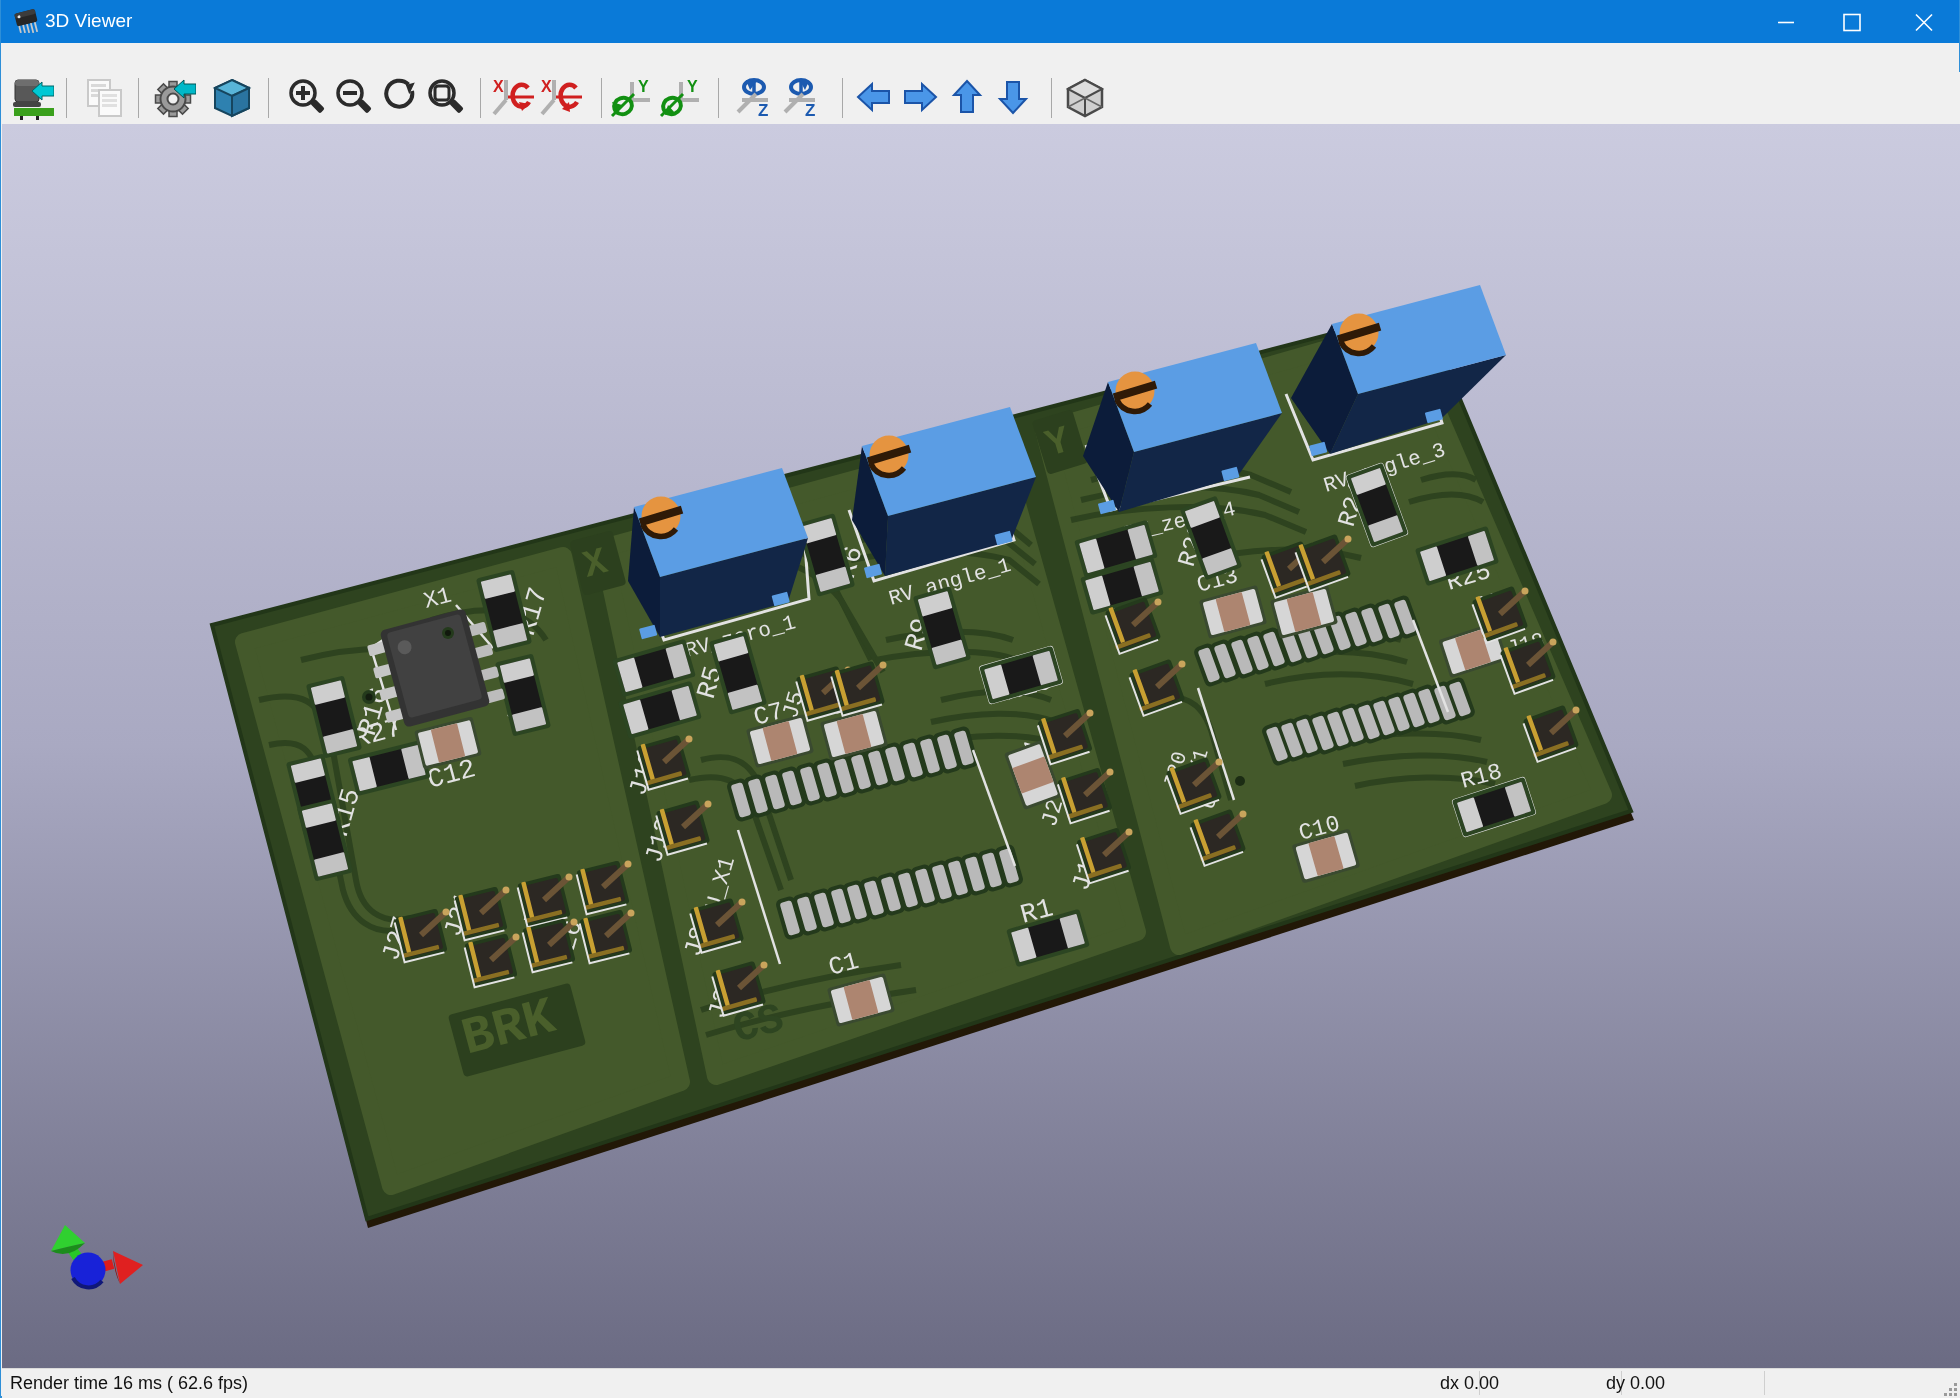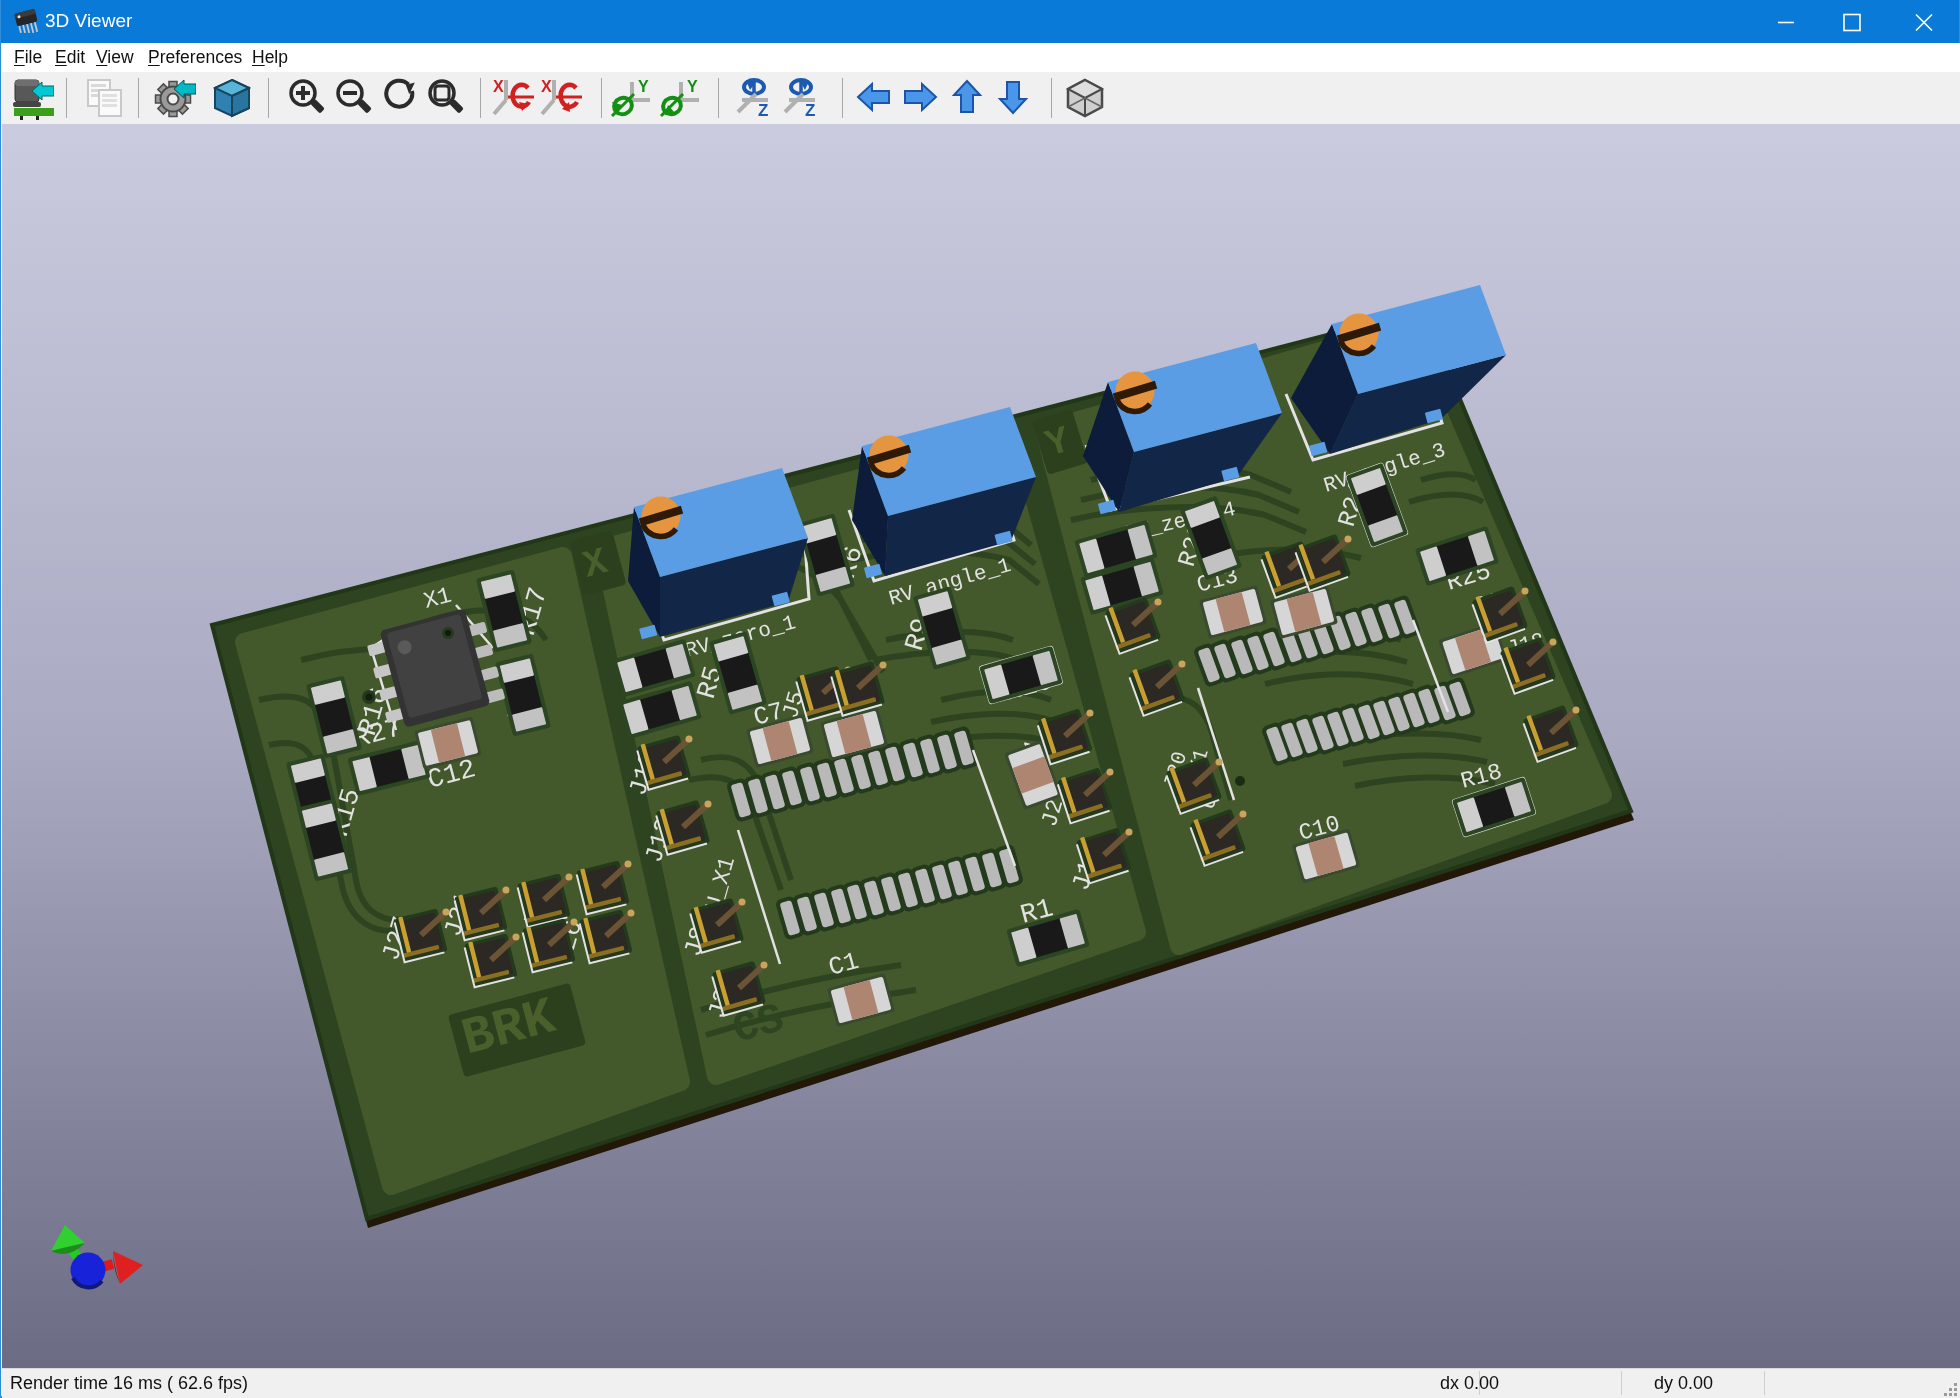--- a/index.html
+++ b/index.html
@@ -39,27 +39,20 @@
       </svg>
       <div id="title">3D Viewer</div>
       <svg style="position:absolute;left:1770px;top:0" width="190" height="43" viewBox="0 0 190 43">
         <g stroke="#ffffff" stroke-width="1.6" fill="none">
           <line x1="7" y1="22.5" x2="23" y2="22.5"></line>
           <rect x="73" y="14.5" width="16" height="16"></rect>
           <line x1="145" y1="14.5" x2="161" y2="30.5"></line>
           <line x1="161" y1="14.5" x2="145" y2="30.5"></line>
         </g>
       </svg>
-    </div>
-<div id="menubar">
-      <div class="mi" style="left:12px"><u>F</u>ile</div>
-      <div class="mi" style="left:53px"><u>E</u>dit</div>
-      <div class="mi" style="left:94px"><u>V</u>iew</div>
-      <div class="mi" style="left:146px"><u>P</u>references</div>
-      <div class="mi" style="left:250px"><u>H</u>elp</div>
     </div>
 <div id="toolbar">
       <div class="sep" style="left:64px"></div>
       <div class="sep" style="left:136px"></div>
       <div class="sep" style="left:266px"></div>
       <div class="sep" style="left:478px"></div>
       <div class="sep" style="left:599px"></div>
       <div class="sep" style="left:716px"></div>
       <div class="sep" style="left:840px"></div>
       <div class="sep" style="left:1049px"></div>
@@ -760,21 +753,21 @@
         <path d="M112,1251 Q112,1270 119,1284 Q113,1267 112,1251" fill="#8c0e0e"></path>
         <circle cx="87" cy="1270" r="17.5" fill="#1822d8"></circle>
         <path d="M72,1278 A 17.5 17.5 0 0 0 101 1281" fill="none" stroke="#101878" stroke-width="4"></path>
       </g>
     </svg>
 <div id="statusbar">
       <div class="sb" style="left:8px">Render time 16 ms ( 62.6 fps)</div>
       <div class="sbdiv" style="left:1477px"></div>
       <div class="sb" style="left:1438px">dx 0.00</div>
       <div class="sbdiv" style="left:1619px"></div>
-      <div class="sb" style="left:1652px">dy 0.00</div>
+      <div class="sb" style="left:1604px">dy 0.00</div>
       <div class="sbdiv" style="left:1762px"></div>
       <svg style="position:absolute;right:2px;top:14px" width="14" height="14">
         <g fill="#9a9a9a">
           <rect x="10" y="10" width="3" height="3"></rect>
           <rect x="10" y="5" width="3" height="3"></rect>
           <rect x="10" y="0" width="3" height="3"></rect>
           <rect x="5" y="10" width="3" height="3"></rect>
           <rect x="5" y="5" width="3" height="3"></rect>
           <rect x="0" y="10" width="3" height="3"></rect>
         </g>

